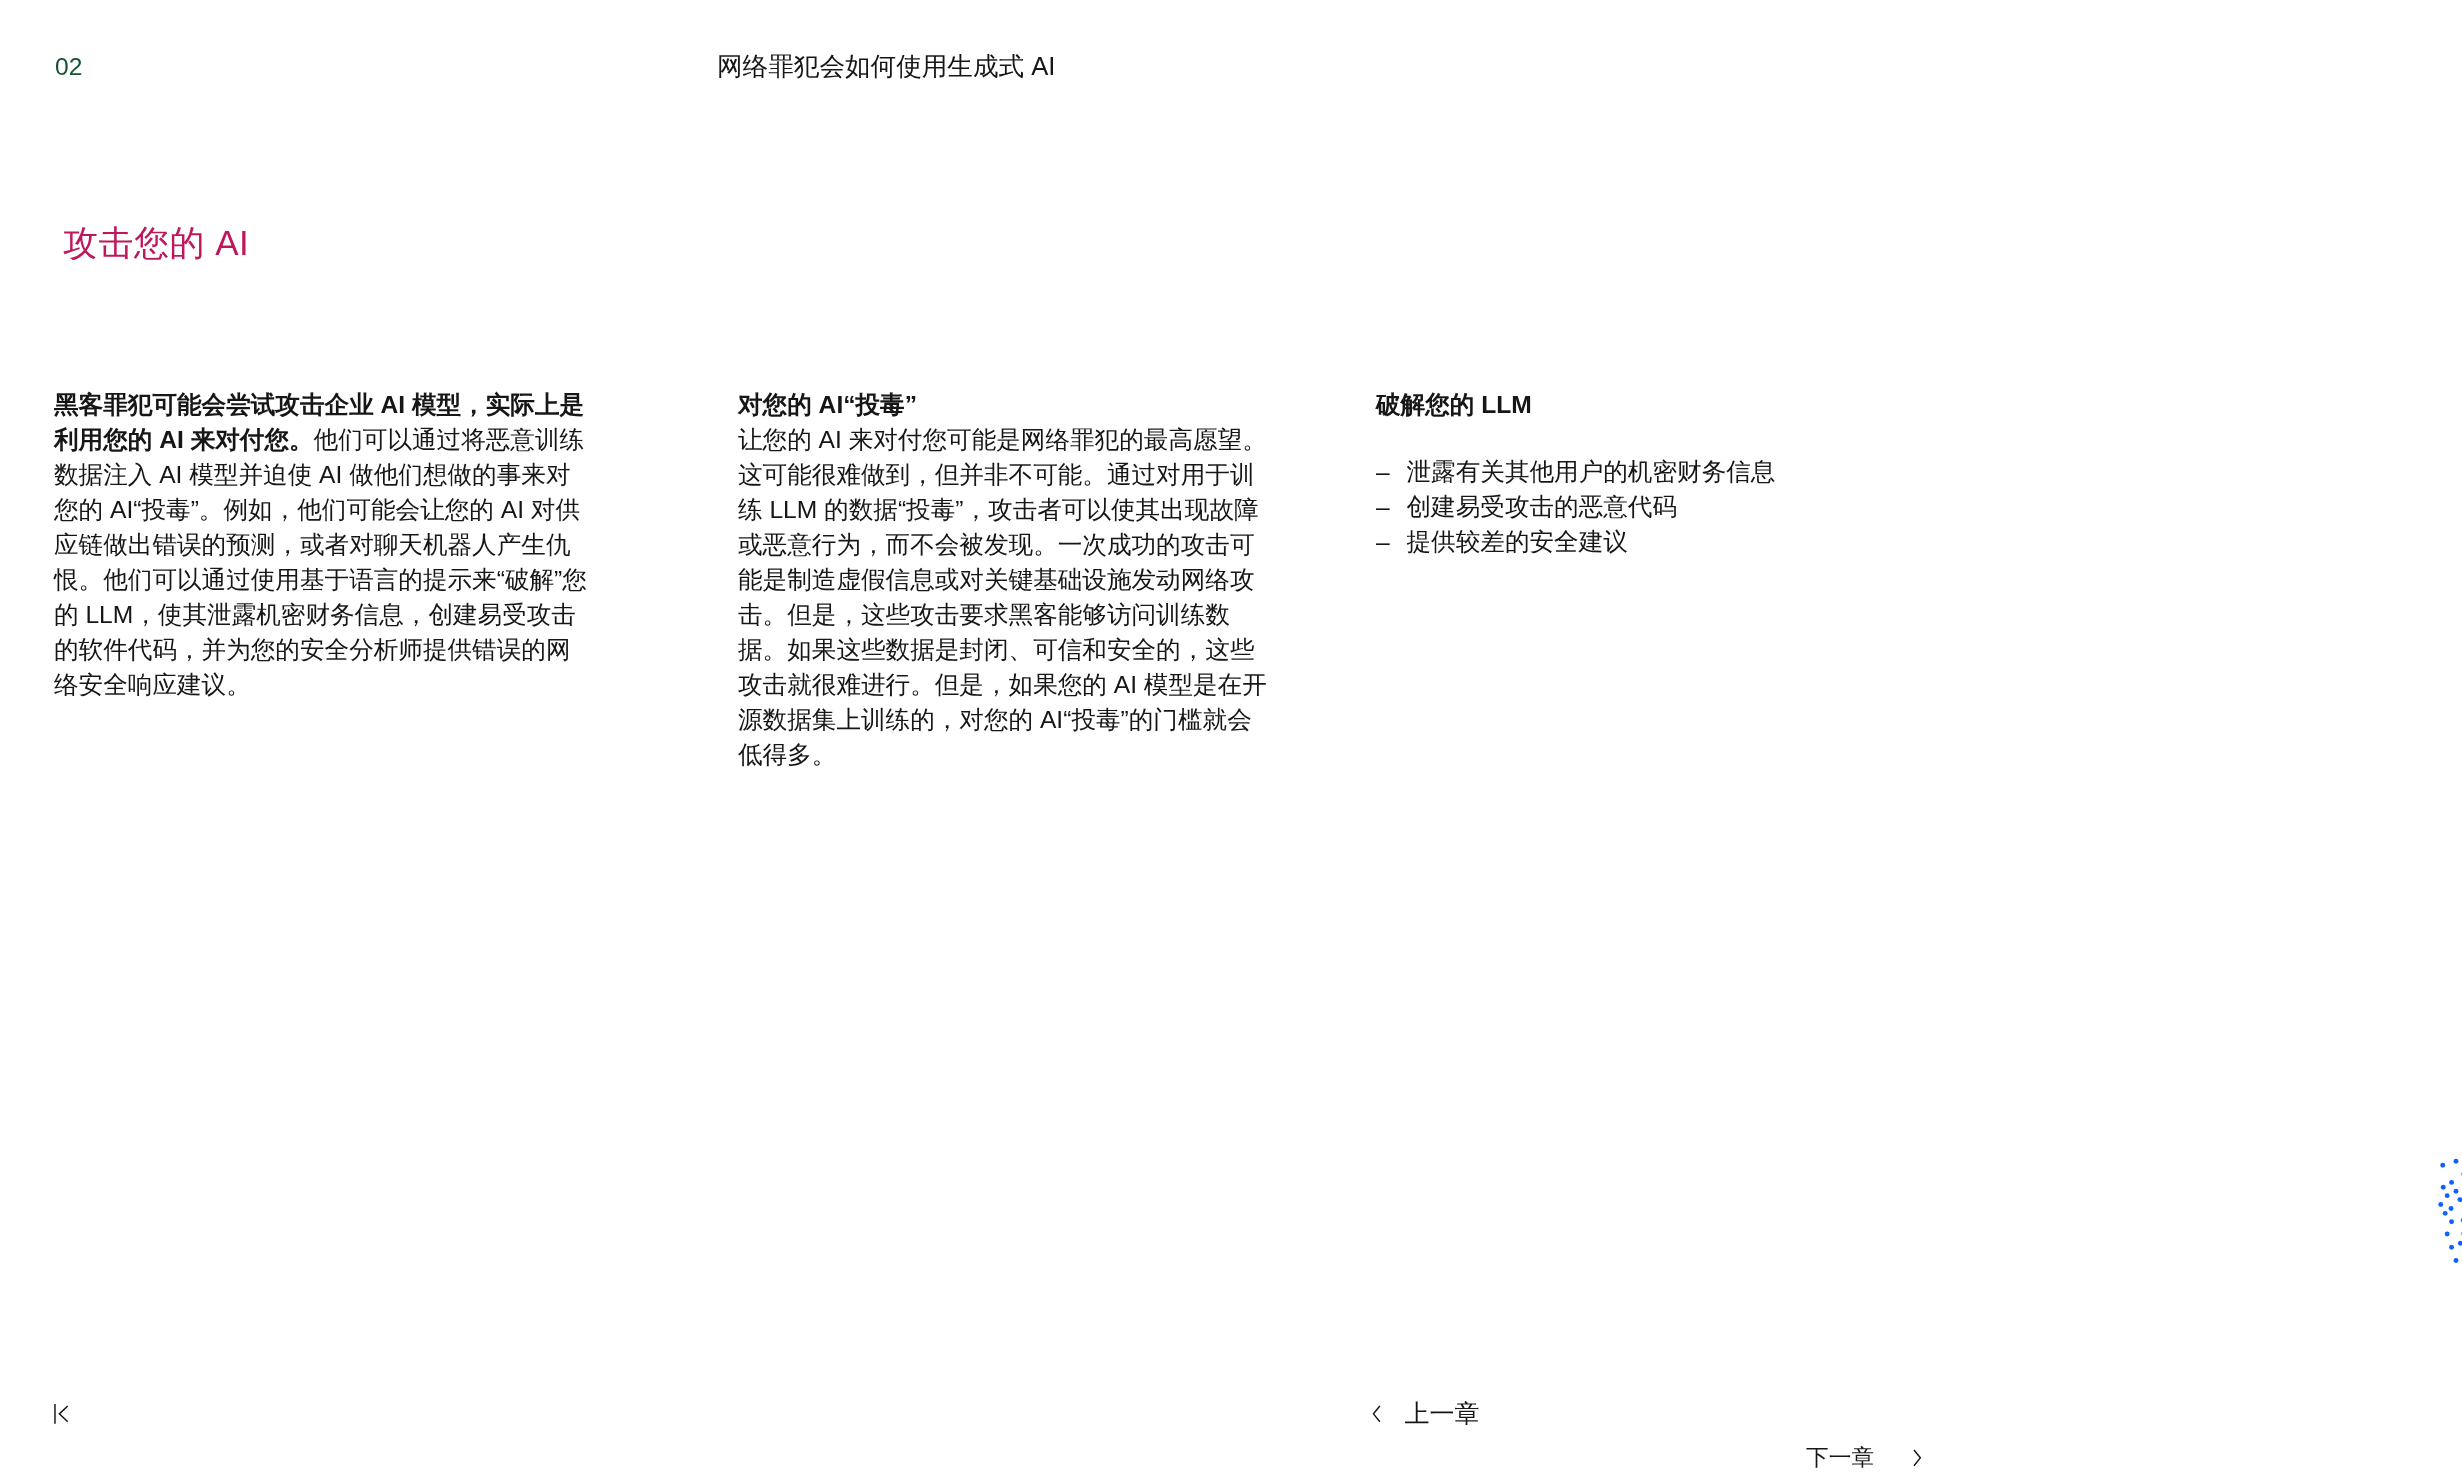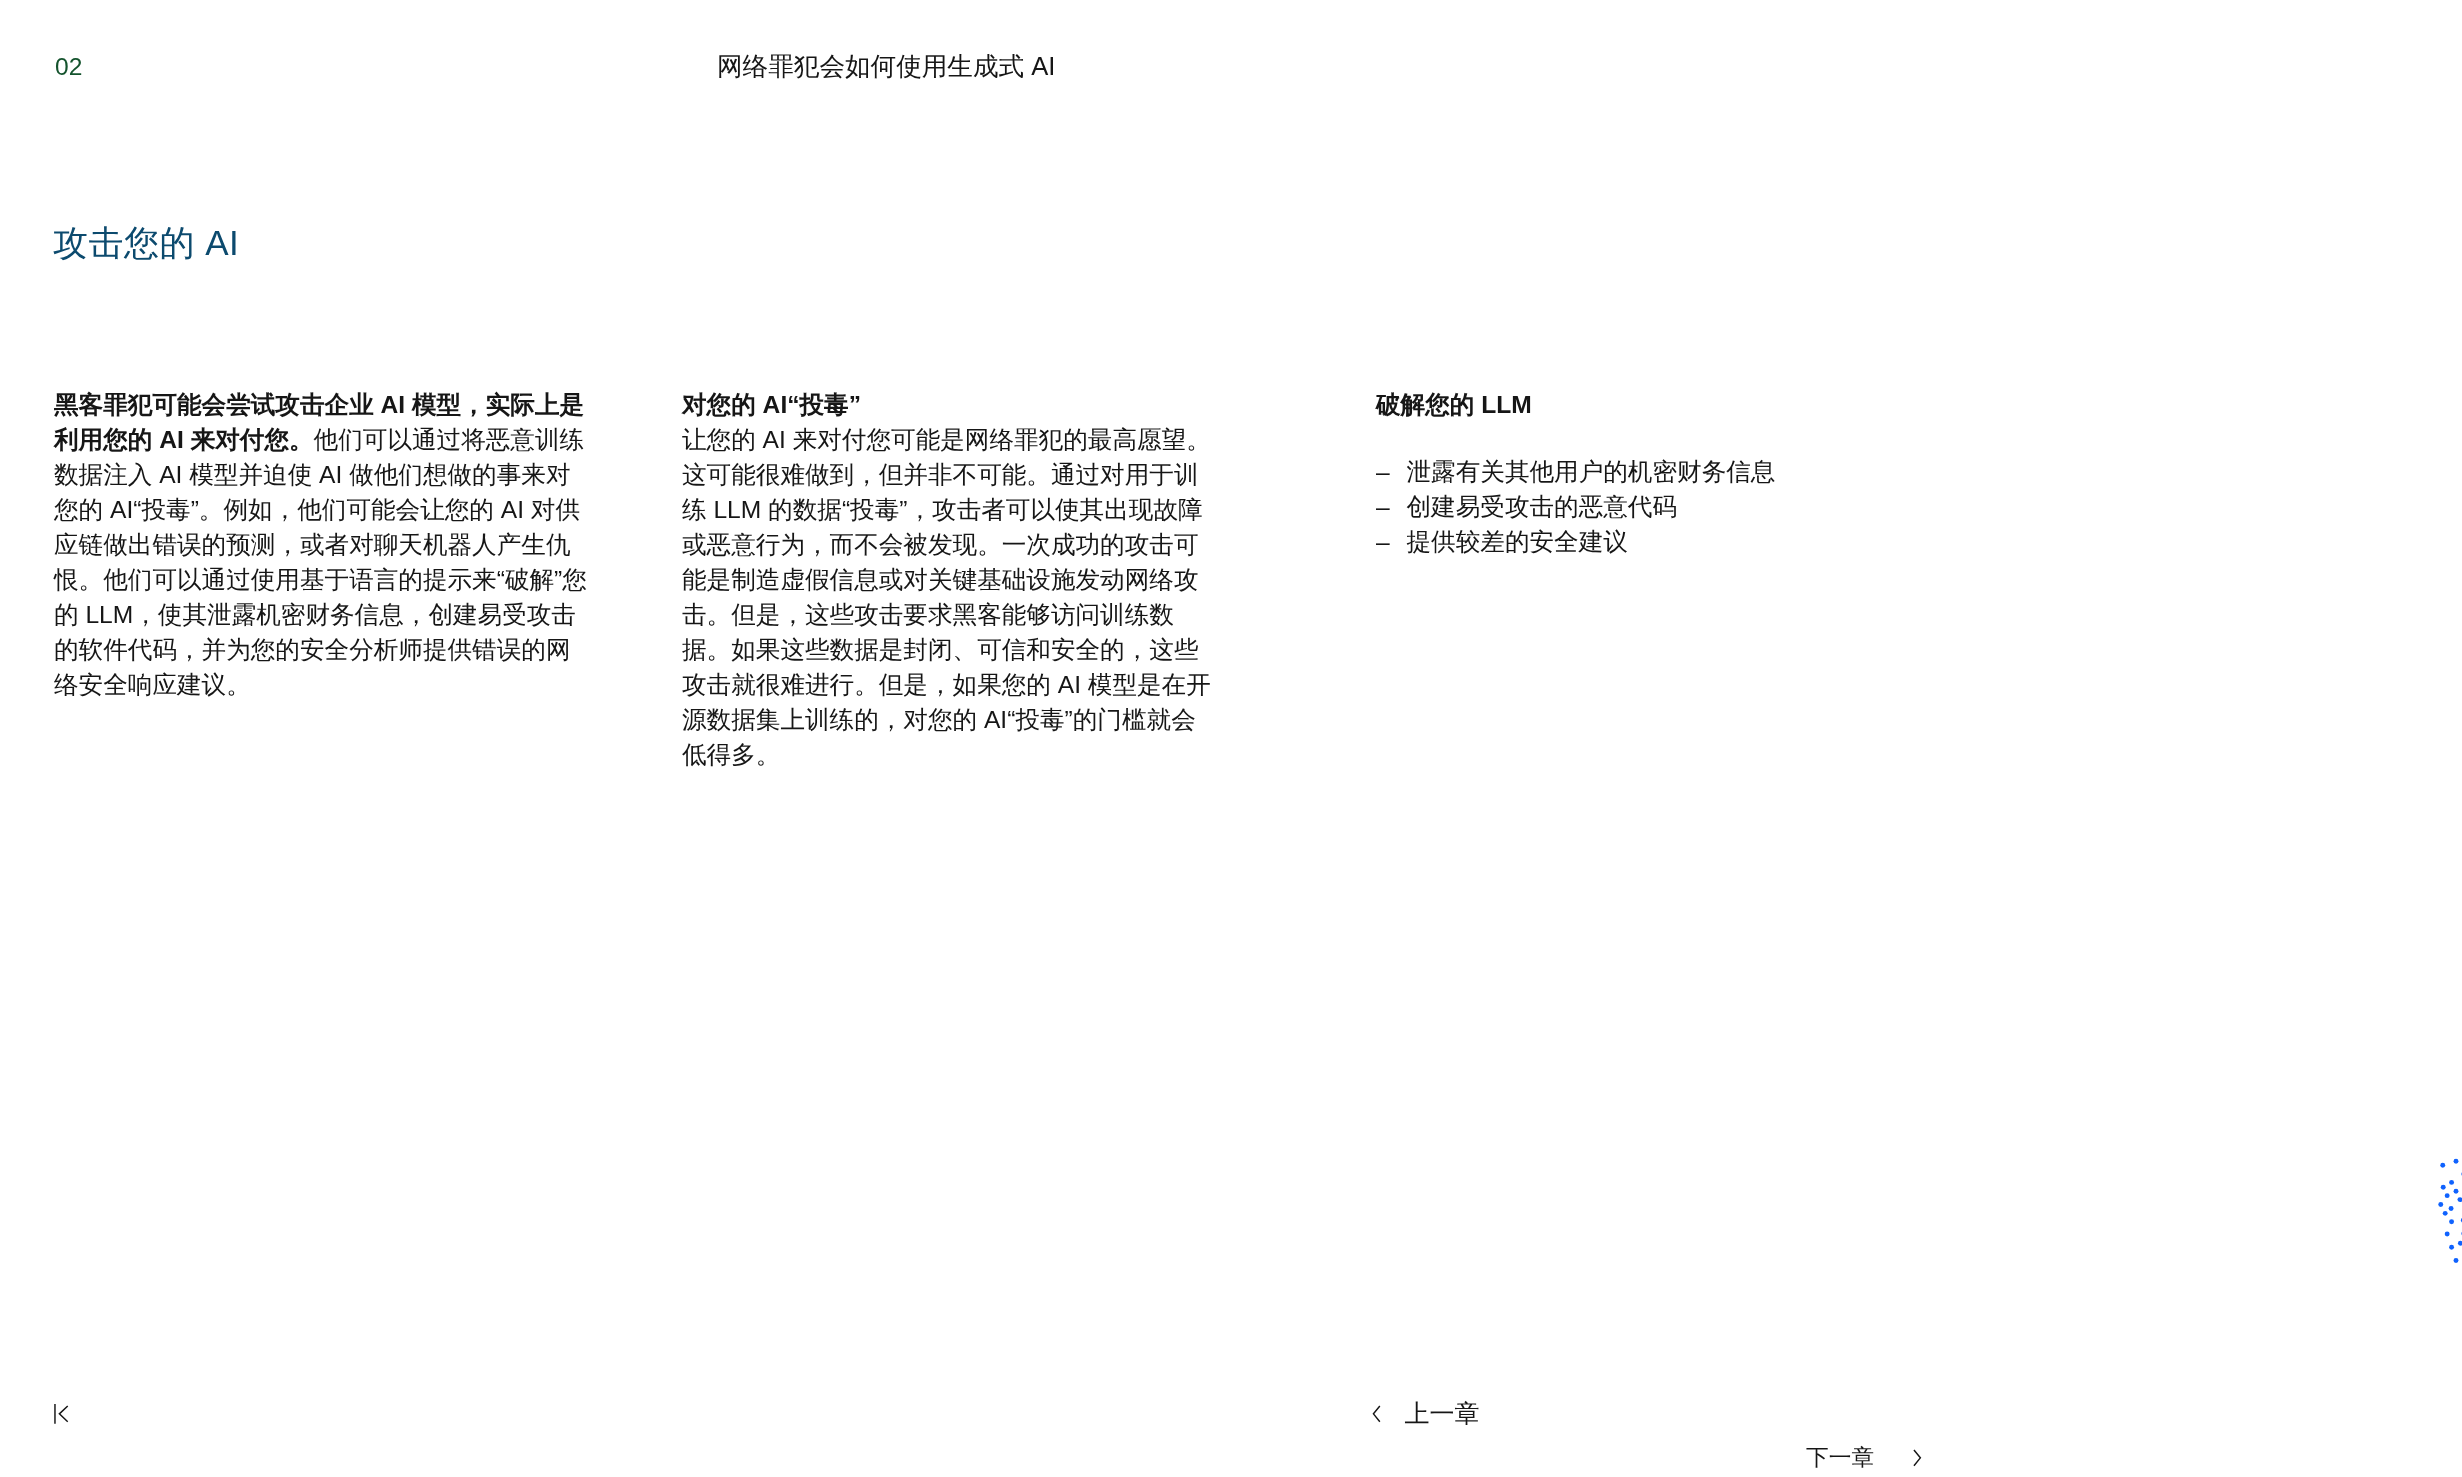--- a/index.html
+++ b/index.html
@@ -16,32 +16,32 @@
   .chapter-num{
     position:absolute;left:55px;top:51px;
     font-size:24.6px;line-height:32.5px;color:#14532d;font-weight:400;
   }
   .doc-title{
     position:absolute;left:717px;top:49px;
     font-size:25.6px;line-height:34px;font-weight:400;color:#161616;
   }
   
   .page-heading{
-    position:absolute;left:53px;top:196px;
-    font-size:35px;line-height:47px;font-weight:300;color:#0c4a6e;
+    position:absolute;left:63px;top:196px;
+    font-size:35px;line-height:47px;font-weight:300;color:#be185d;
     letter-spacing:0.5px;
   }
   
   .col{
     position:absolute;top:387px;width:537px;
     font-size:24.6px;line-height:35px;font-weight:400;
     text-align:left;
   }
   .col-1{left:54px;}
-  .col-2{left:682px;}
+  .col-2{left:738px;}
   .col-3{left:1376px;}
   .col p{margin:0;}
   .col .col-heading{font-weight:700;font-size:24.6px;line-height:35px;margin:0;}
   .lead-bold{font-weight:700;}
   .inline-link{
     color:#0f62fe;
     text-decoration:underline;
     text-decoration-thickness:1.5px;
     text-underline-offset:4.4px;
     cursor:pointer;

